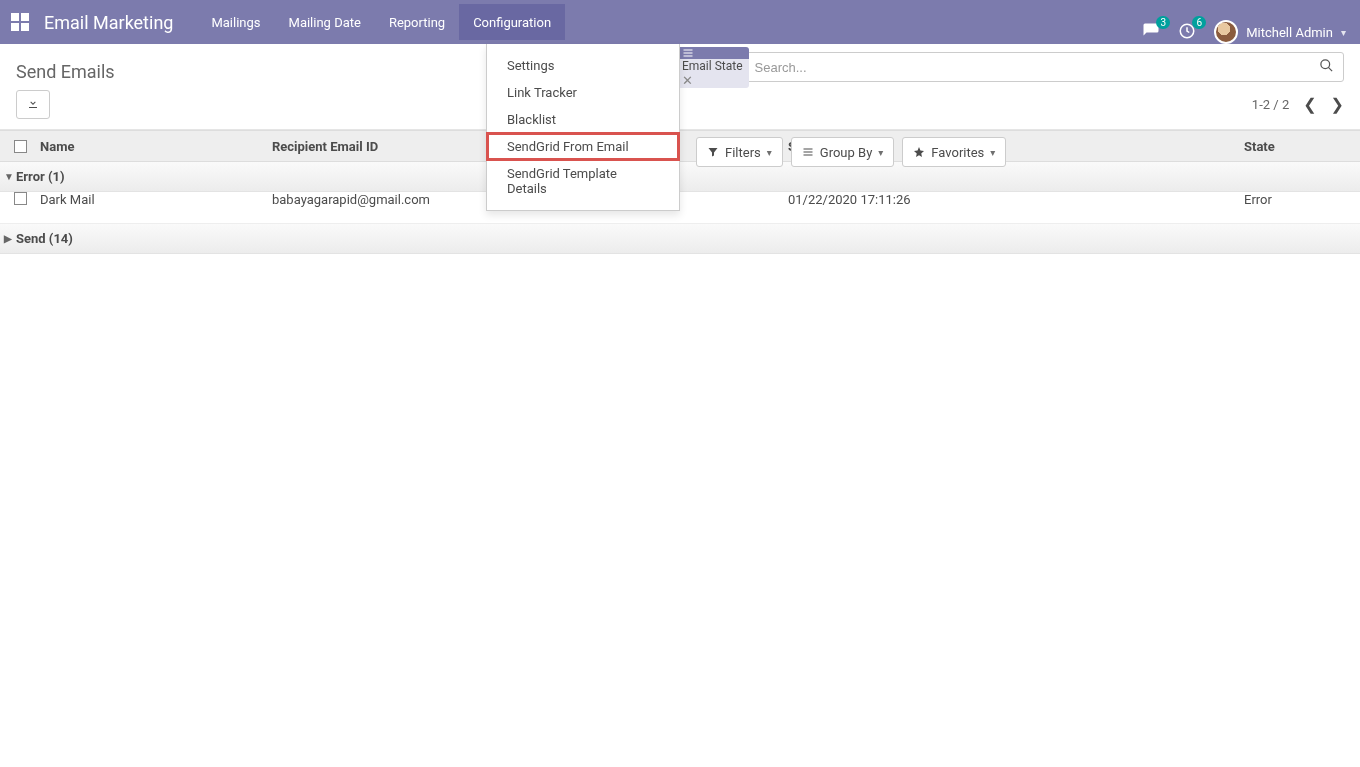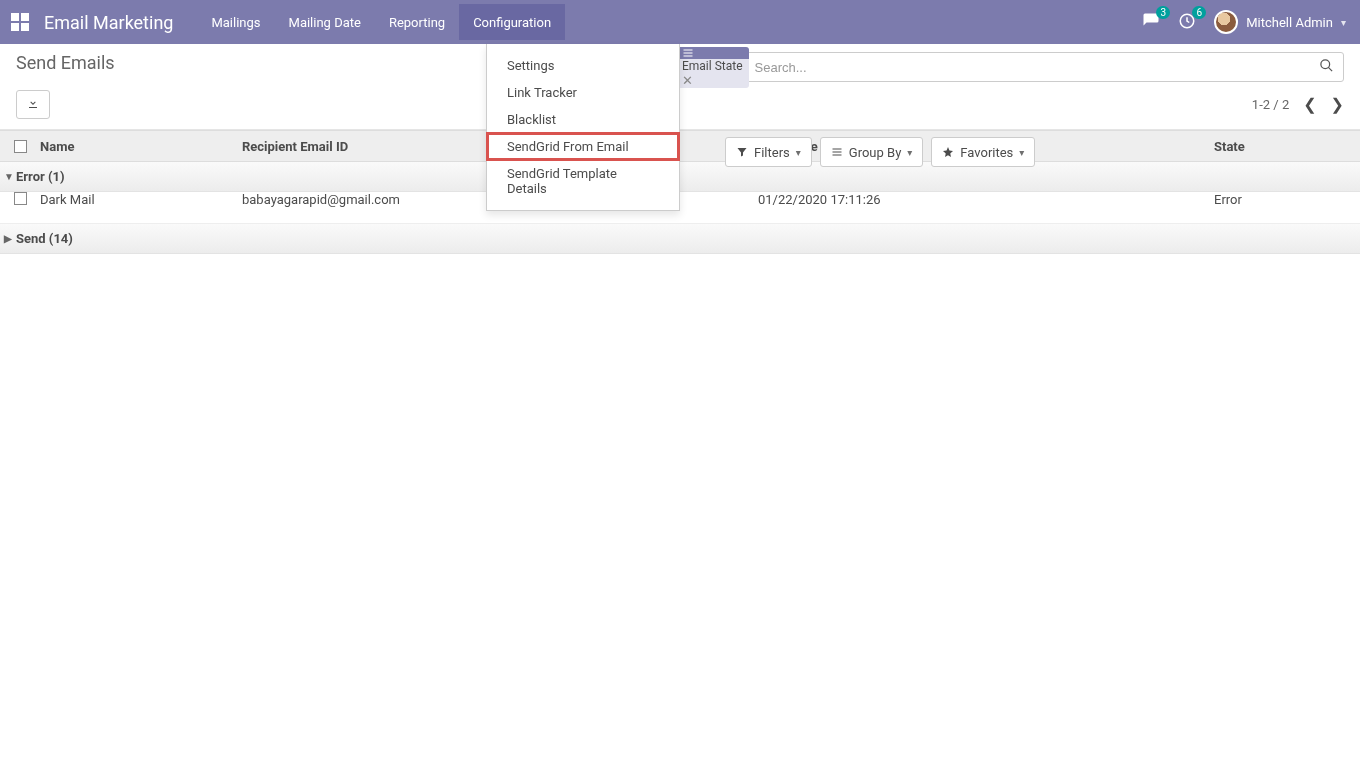--- a/index.html
+++ b/index.html
@@ -11,21 +11,21 @@
   width: 1360px;
   height: 767px;
   overflow: hidden;
 }
 
 
 .navbar {
   background: #7c7bad;
   height: 44px;
   display: flex;
-  align-items: center;
+  align-items: flex-end;
   color: #fff;
 }
 .navbar-left { display: flex; align-items: center; }
 .apps-btn {
   display:flex; align-items:center; justify-content:center;
   width: 40px; height: 44px; cursor:pointer;
 }
 .apps-grid {
   display:grid; grid-template-columns:repeat(2,8px); grid-template-rows:repeat(2,8px); gap:2px;
 }
@@ -55,21 +55,21 @@
   box-shadow:0 4px 8px rgba(0,0,0,.1);
   padding:8px 0; z-index:50;
 }
 .dropdown-item {
   padding:6px 20px; font-size:13px; color:#4c4c4c; cursor:pointer;
 }
 .dropdown-item.highlighted { outline:3px solid #d9534f; outline-offset:-2px; }
 
 
 .cp { border-bottom:1px solid #e5e5e5; padding:8px 16px 10px; display:flex; flex-direction:column; gap:8px; }
-.cp-top { display:flex; align-items:flex-start;gap:25px; }
+.cp-top { display:flex; align-items:flex-end;gap:25px; }
 .cp-title { font-size:18px; color:#666; font-weight:400; }
 .cp-search-wrap {
   margin-left:auto; width:672px; display:flex; align-items:center;
   border:1px solid #ccc; border-radius:3px; height:30px; background:#fff;
   padding-left:3px;
 }
 .facet-icon { background:#6968a2; padding:0 6px; height:100%; display:flex; align-items:center; color:#fff; border-radius:2px 0 0 2px; }
 .facet-wrap { display:flex; border-radius:3px; overflow:hidden;flex-direction:column; }
 .facet-wrap .facet-icon{ background:#7c7bad; }
 .facet-wrap .facet-text{ background:#e4e4ef; color:#4c4c4c; padding:0 6px; display:flex; align-items:center; font-size:12px;}
@@ -78,39 +78,39 @@
   flex:1; height:26px; border:0; outline:0; font-size:13px; padding:0 6px;
 }
 .cp-search::placeholder{ color:#999;}
 .search-mag {
   width:34px; text-align:center; color:#666; cursor:pointer; font-size:15px;
 }
 .cp-bottom-left { display:flex; gap:6px; }
 .dl-btn {
   border:1px solid #ccc; border-radius:3px; background:#fff; padding:6px 10px; cursor:pointer; color:#4c4c4c;
 }
-.tool-btns { display:flex; gap:8px; position:absolute; left:725px; top:93px;}
+.tool-btns { display:flex; gap:8px; position:absolute; left:696px; top:93px;}
 .btn {
   border:1px solid #ccc; background:#fff; border-radius:3px; height:30px;
   display:flex; align-items:center; padding:0 10px; gap:6px; cursor:pointer;
   color:#4c4c4c; font-size:13px;
 }
 .btn .caret-down{ color:#4c4c4c; }
 .pager { display:flex; align-items:center; gap:14px; color:#666; margin-left:auto;}
 .pager-arrows { display:flex; gap:14px; }
 .pager-arrows span { cursor:pointer; color:#4c4c4c; font-size:16px; }
 
 
 .table-header {
   display:flex; align-items:center; height:32px;
   background:#eee; border-top:1px solid #ddd; border-bottom:1px solid #ddd;
   font-weight:700; font-size:13px; color:#4c4c4c;
 }
 .col-check { width:40px; display:flex; justify-content:center; }
-.col-name { width:202px; padding-left:0; }
+.col-name { width:232px; padding-left:0; }
 .col-email { width:516px; }
 .col-date { width:456px; }
 .col-state { flex:1; }
 .chk {
   width:13px; height:13px; border:1px solid #888; background:#fff; cursor:pointer; display:inline-block;
 }
 
 
 .group-row {
   display:flex; align-items:center; height:30px;

